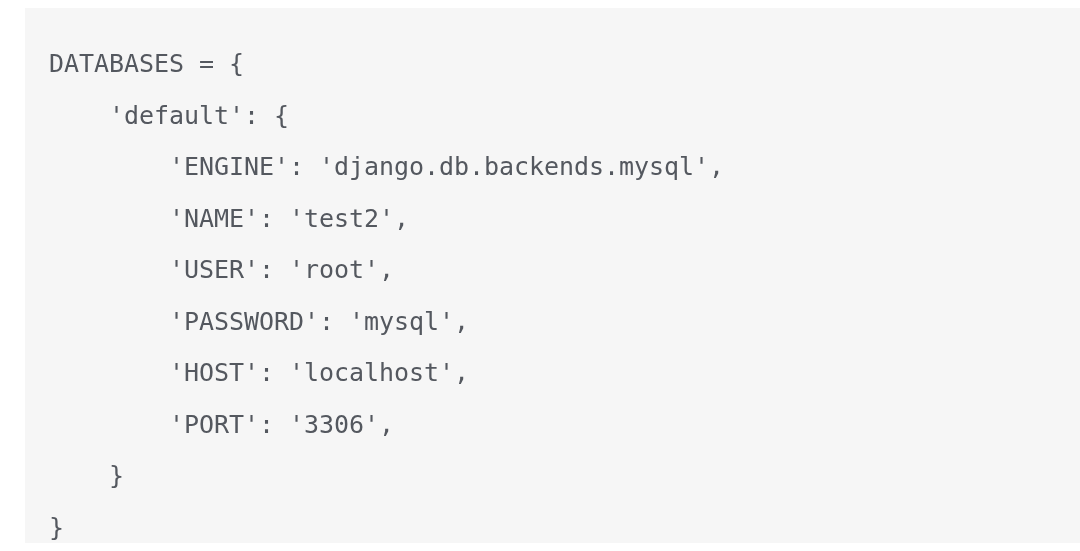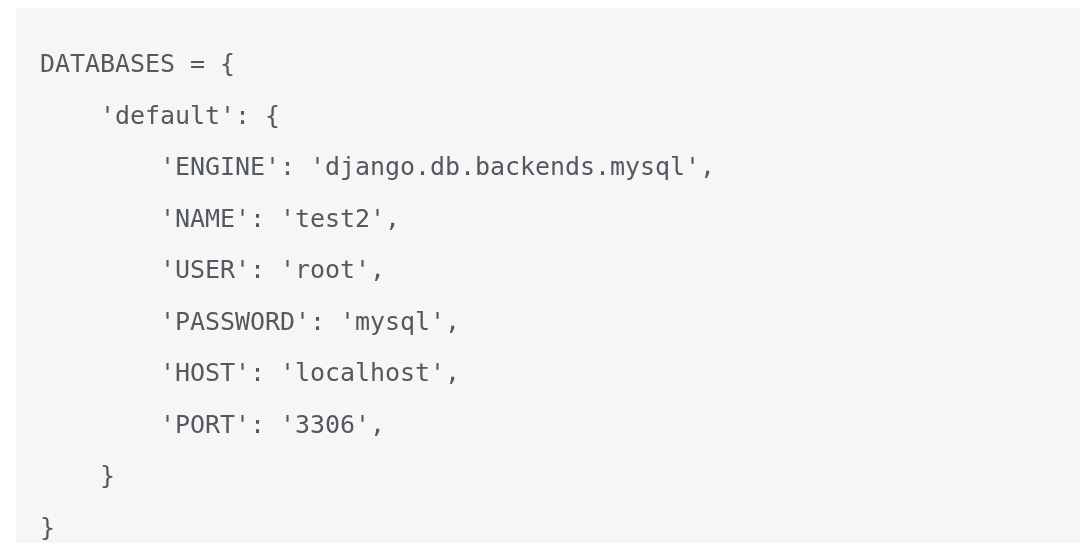--- a/index.html
+++ b/index.html
@@ -15,21 +15,21 @@
     overflow: hidden;
     font-family: "DejaVu Sans Mono", "Liberation Mono", monospace;
   }
 
   
   .snippet-frame {
     box-sizing: border-box;
     width: 1080px;
     height: 551px;
     background: #ffffff;
-    padding: 8px 0 8px 16px;
+    padding: 8px 0 8px 25px;
   }
 
   .code-surface {
     box-sizing: border-box;
     width: 1072px;
     height: 535px;
     background: #f6f6f6;
     padding: 30px 0 0 24px;
   }
 

